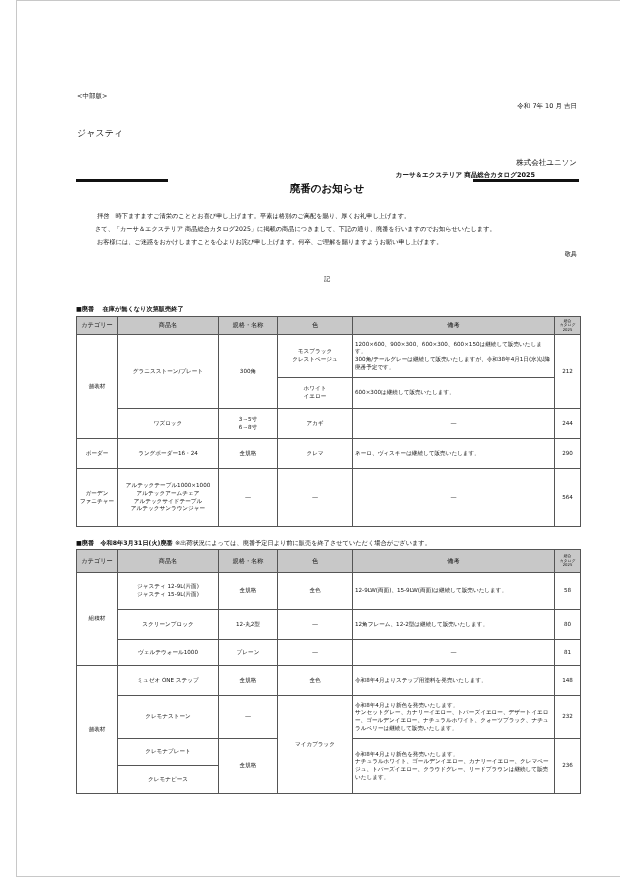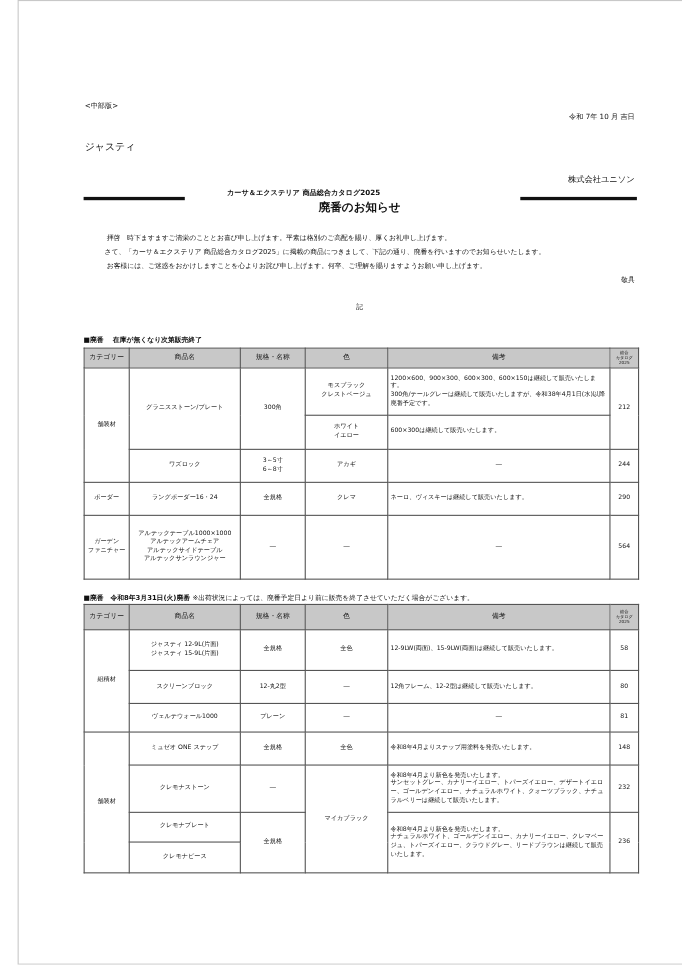--- a/index.html
+++ b/index.html
@@ -8,21 +8,21 @@
   .page { position: absolute; left: 16px; top: 0; width: 618px; height: 875px;
           border: 1px solid #c8c8c8; background: #fff; }
   .abs { position: absolute; white-space: nowrap; }
   .edition { left: 60px; top: 91px; font-size: 6.5px; }
   .date { right: 58px; top: 101px; font-size: 6.5px; }
   .addressee { left: 60px; top: 126px; font-size: 9px; }
   .company { right: 58px; top: 157px; font-size: 7.5px; margin-left: 36px; }
   .rule { position: absolute; height: 3px; background: #111; top: 178px; }
   .rule.left { left: 59px; width: 92px; }
   .rule.right { left: 456px; width: 106px; }
-  .subtitle { left: 0; width: 518px; text-align: center; top: 170px; font-size: 6.5px; font-weight: bold; }
+  .subtitle { left: 0; width: 518px; text-align: right; top: 170px; font-size: 6.5px; font-weight: bold; }
   .title { left: 0; width: 620px; text-align: center; top: 181px; font-size: 10.5px; font-weight: bold; }
   .body-line { left: 80px; font-size: 6.2px; }
   .closing { right: 58px; top: 249px; font-size: 6.2px; }
   .ki { left: 0; width: 620px; text-align: center; top: 274px; font-size: 6.2px; }
   .section-title { left: 59px; font-size: 6.2px; font-weight: bold; }
   .section-note { font-weight: normal; }
 
   table.grid { position: absolute; left: 59px; border-collapse: collapse; table-layout: fixed; }
   table.grid td, table.grid th { border: 1px solid #555; font-size: 5.6px; line-height: 1.35;
       text-align: center; vertical-align: middle; padding: 0 2px; font-weight: normal; overflow: hidden; }

